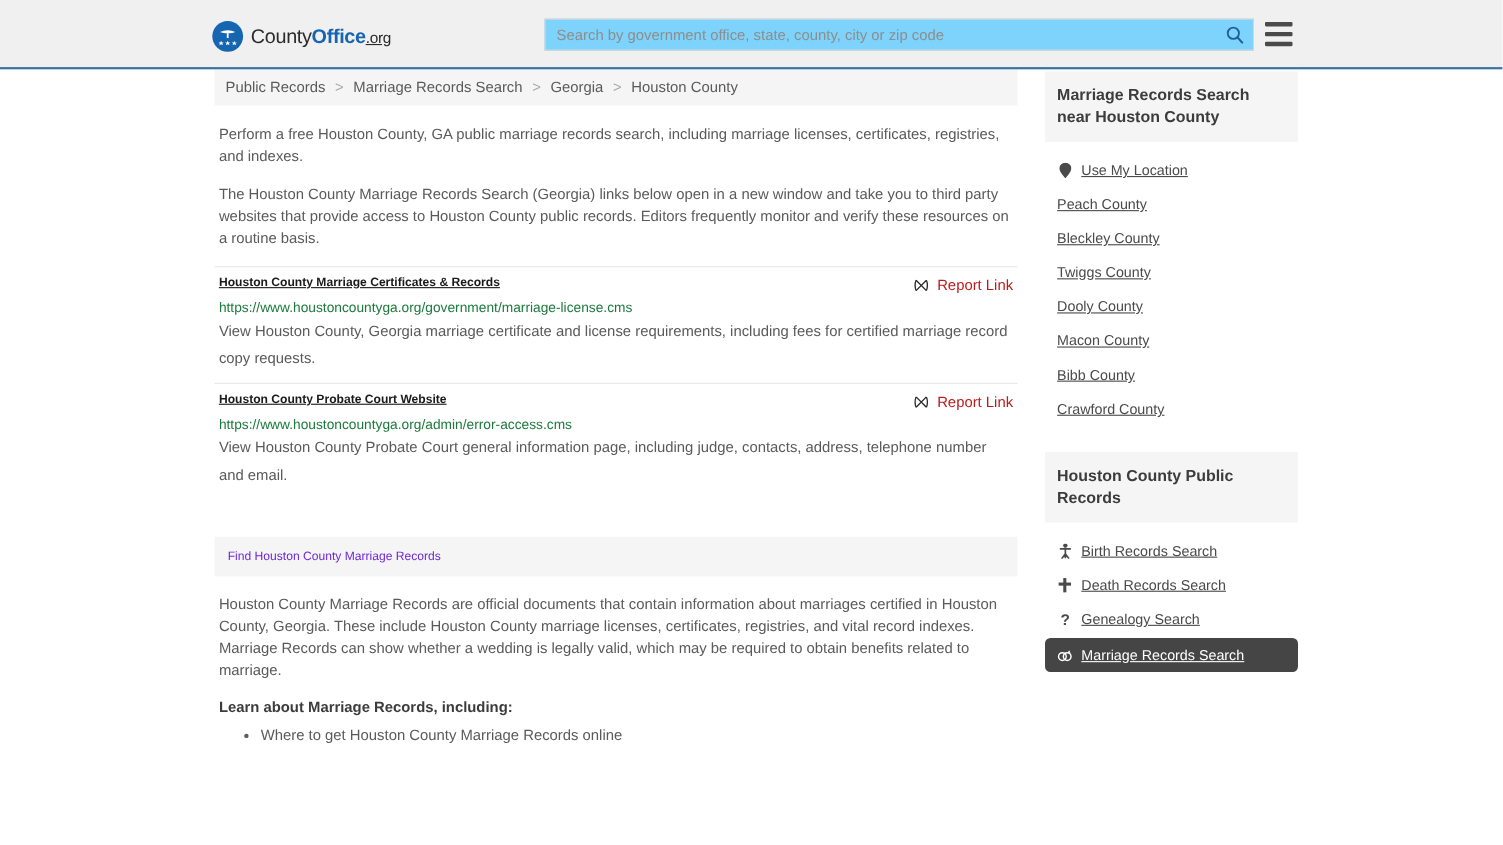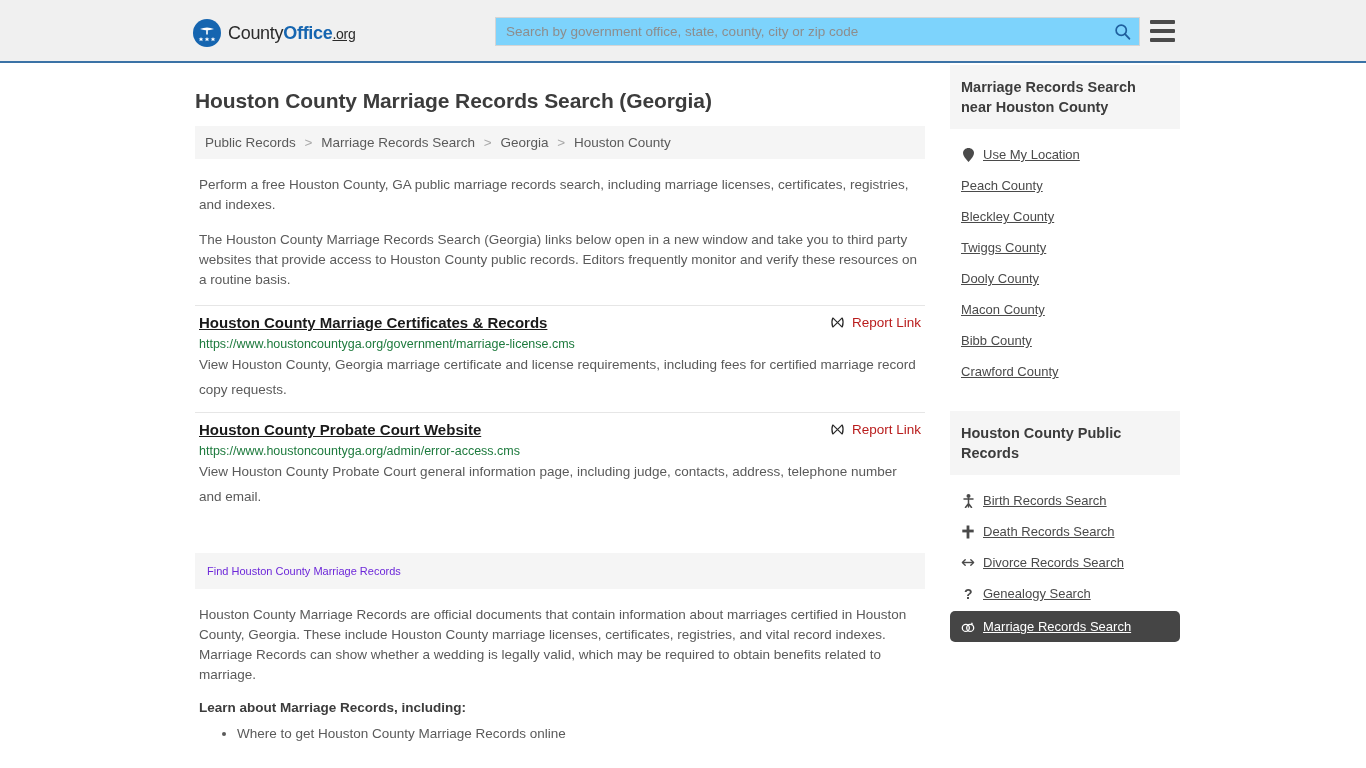--- a/index.html
+++ b/index.html
@@ -110,21 +110,21 @@
   
   .result {
     padding: 8px 4px 10px 4px;
     border-top: 1px solid #e6e6e6;
   }
   .result:first-of-type { border-top: 0; padding-top: 14px; }
   .result-head {
     display: flex; align-items: flex-start; justify-content: space-between;
   }
   .result-title {
-    font-size: 15px; font-weight: bold; color: #1a1a1a;
+    font-size: 11px; font-weight: bold; color: #1a1a1a;
     text-decoration: underline; cursor: pointer;
   }
   .report-link {
     display: flex; align-items: center; gap: 7px;
     font-size: 13.5px; color: #b91c1c; cursor: pointer;
     white-space: nowrap; padding-top: 1px;
   }
   .result-url {
     font-size: 12.5px; color: #1d7a3d;
     margin: 6px 0 1px 0;
@@ -219,21 +219,20 @@
     <span></span>
     <span></span>
     <span></span>
   </div>
 </div>
 
 <div class="page">
 
   <div class="main-col">
 
-    <h1 class="page-title">Houston County Marriage Records Search (Georgia)</h1>
 
     <div class="breadcrumb">
       <a>Public Records</a>
       <span class="sep">&gt;</span>
       <a>Marriage Records Search</a>
       <span class="sep">&gt;</span>
       <a>Georgia</a>
       <span class="sep">&gt;</span>
       <a>Houston County</a>
     </div>
@@ -340,30 +339,20 @@
       <div class="side-item">
         <span class="ic">
           <svg width="12" height="14" viewBox="0 0 12 14" aria-hidden="true">
             <rect x="4.6" y="0.5" width="2.8" height="13" fill="#4a4a4a"></rect>
             <rect x="0.3" y="4.6" width="11.4" height="2.8" fill="#4a4a4a"></rect>
           </svg>
         </span>
         <a>Death Records Search</a>
       </div>
 
-      <div class="side-item">
-        <span class="ic">
-          <svg width="15" height="11" viewBox="0 0 15 11" aria-hidden="true">
-            <line x1="2" y1="5.5" x2="13" y2="5.5" stroke="#4a4a4a" stroke-width="1.5"></line>
-            <polyline points="4.5,2.5 1.5,5.5 4.5,8.5" fill="none" stroke="#4a4a4a" stroke-width="1.5" stroke-linecap="round" stroke-linejoin="round"></polyline>
-            <polyline points="10.5,2.5 13.5,5.5 10.5,8.5" fill="none" stroke="#4a4a4a" stroke-width="1.5" stroke-linecap="round" stroke-linejoin="round"></polyline>
-          </svg>
-        </span>
-        <a>Divorce Records Search</a>
-      </div>
 
       <div class="side-item">
         <span class="ic">
           <svg width="11" height="14" viewBox="0 0 11 14" aria-hidden="true">
             <text x="1" y="12" font-family="Liberation Sans, sans-serif" font-size="14" font-weight="bold" fill="#4a4a4a">?</text>
           </svg>
         </span>
         <a>Genealogy Search</a>
       </div>
 

